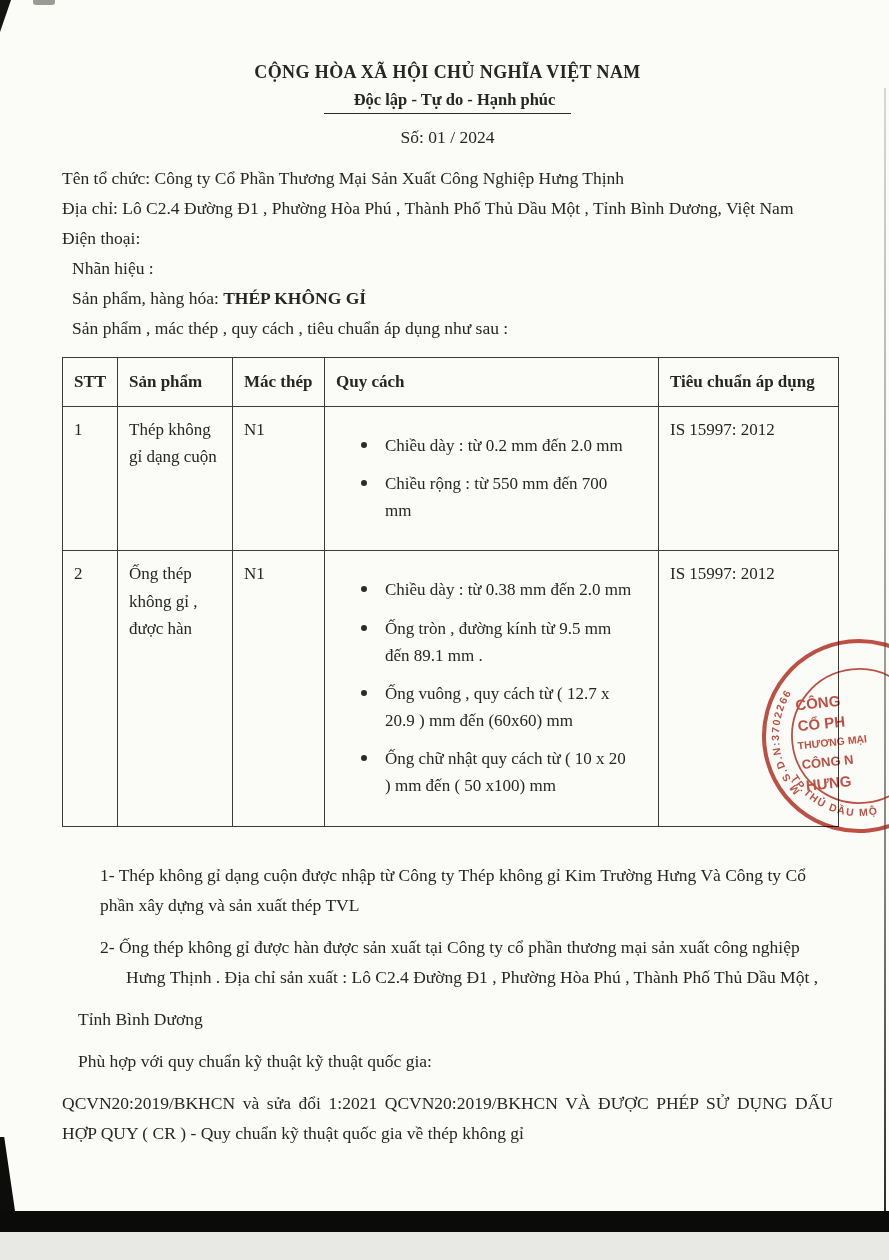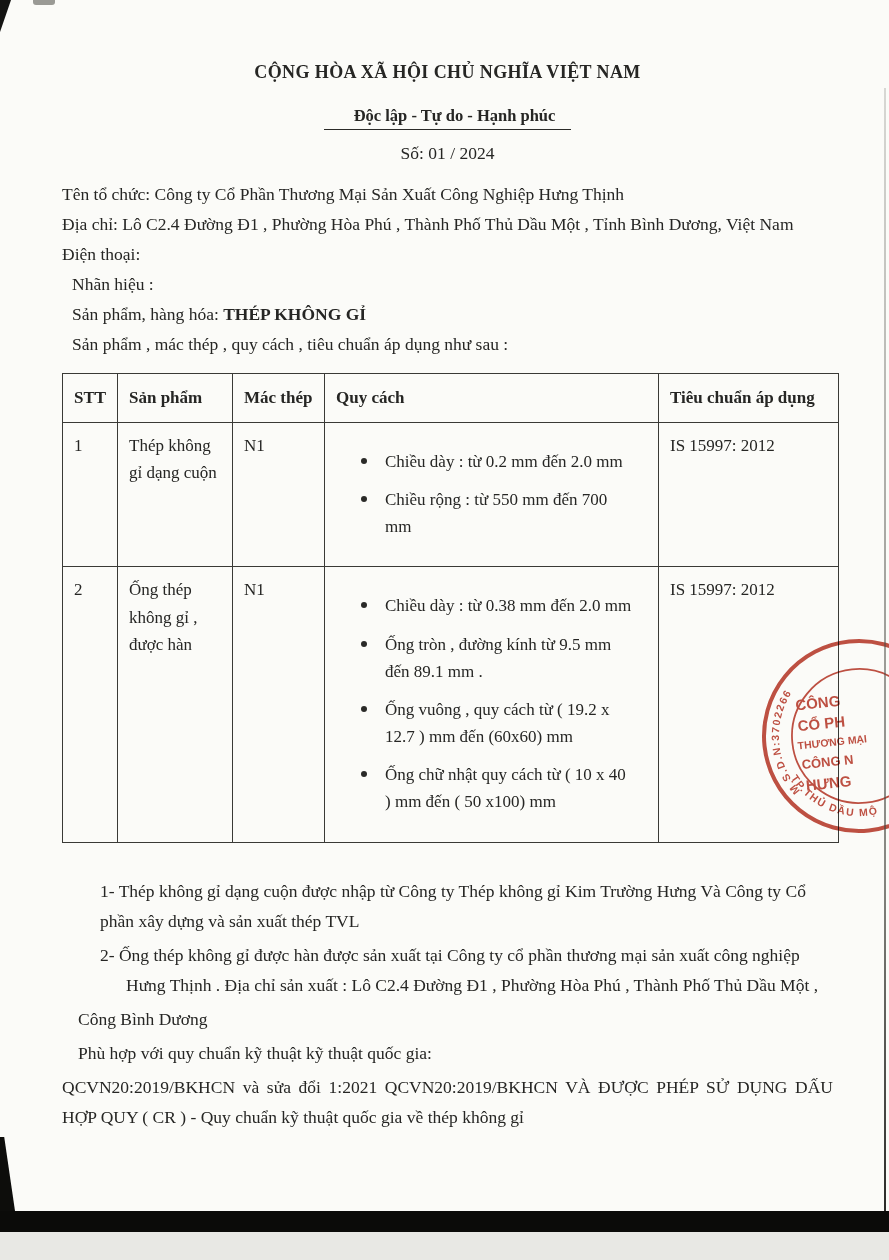--- a/index.html
+++ b/index.html
@@ -23,21 +23,21 @@
   .doc-header { text-align: center; }
   .nat-title {
     font-weight: bold;
     font-size: 18px;
     letter-spacing: 0.4px;
   }
   .motto {
     display: inline-block;
     font-weight: bold;
     font-size: 16.5px;
-    margin-top: 23px;
+    margin-top: 7px;
     border-bottom: 1.6px solid #2a2a28;
     padding: 0 16px 3px 30px;
   }
   .doc-title {
     text-align: center;
     font-size: 22px;
     font-weight: bold;
     letter-spacing: 0.6px;
     margin: 34px 0 0 0;
   }
@@ -91,21 +91,21 @@
     position: absolute;
     left: 9px;
     top: 10px;
     width: 6px;
     height: 6px;
     border-radius: 50%;
     background: #2a2a28;
   }
 
   .notes { margin-top: 33px; }
-  .notes p { margin: 4px 0 4px 0; }
+  .notes p { margin: 12px 0 4px 0; }
   .note-flat { padding-left: 38px; }
   .note-hang { padding-left: 64px; text-indent: -26px; }
   .note-plain { padding-left: 16px; }
   .note-justify { text-align: justify; }
 
   
   .stamp {
     position: absolute;
     top: 636px;
     right: -70px;
@@ -201,33 +201,33 @@
           <td>IS 15997: 2012</td>
         </tr>
         <tr>
           <td class="cell-center">2</td>
           <td>Ống thép không gỉ , được hàn</td>
           <td class="cell-center">N1</td>
           <td class="qc">
             <ul class="spec-list">
               <li>Chiều dày : từ 0.38 mm đến 2.0 mm</li>
               <li>Ống tròn , đường kính từ 9.5 mm đến 89.1 mm .</li>
-              <li>Ống vuông , quy cách từ ( 19.2 x 12.7 ) mm đến (60x60) mm</li>
-              <li>Ống chữ nhật quy cách từ ( 10 x 40 ) mm đến ( 50 x100) mm</li>
+              <li>Ống vuông , quy cách từ ( 12.7 x 20.9 ) mm đến (60x60) mm</li>
+              <li>Ống chữ nhật quy cách từ ( 10 x 20 ) mm đến ( 50 x100) mm</li>
             </ul>
           </td>
           <td>IS 15997: 2012</td>
         </tr>
       </tbody>
     </table>
 
     <div class="notes">
       <p class="para note-flat">1- Thép không gỉ dạng cuộn được nhập từ Công ty Thép không gỉ Kim Trường Hưng Và Công ty Cổ phần xây dựng và sản xuất thép TVL</p>
       <p class="para note-hang">2- Ống thép không gỉ được hàn được sản xuất tại Công ty cổ phần thương mại sản xuất công nghiệp Hưng Thịnh . Địa chỉ sản xuất : Lô C2.4 Đường Đ1 , Phường Hòa Phú , Thành Phố Thủ Dầu Một ,</p>
-      <p class="para note-plain">Công Bình Dương</p>
+      <p class="para note-plain">Tỉnh Bình Dương</p>
       <p class="para note-plain">Phù hợp với quy chuẩn kỹ thuật kỹ thuật quốc gia:</p>
       <p class="para note-justify">QCVN20:2019/BKHCN và sửa đổi 1:2021 QCVN20:2019/BKHCN VÀ ĐƯỢC PHÉP SỬ DỤNG DẤU HỢP QUY ( CR ) -  Quy chuẩn kỹ thuật quốc gia về thép không gỉ</p>
     </div>
 
   </div>
 
   <div class="stamp">
     <svg viewBox="0 0 200 200">
       <circle cx="100" cy="100" r="95" fill="none" stroke="#b8392a" stroke-width="4"></circle>
       <circle cx="100" cy="100" r="67" fill="none" stroke="#b8392a" stroke-width="1.8"></circle>

